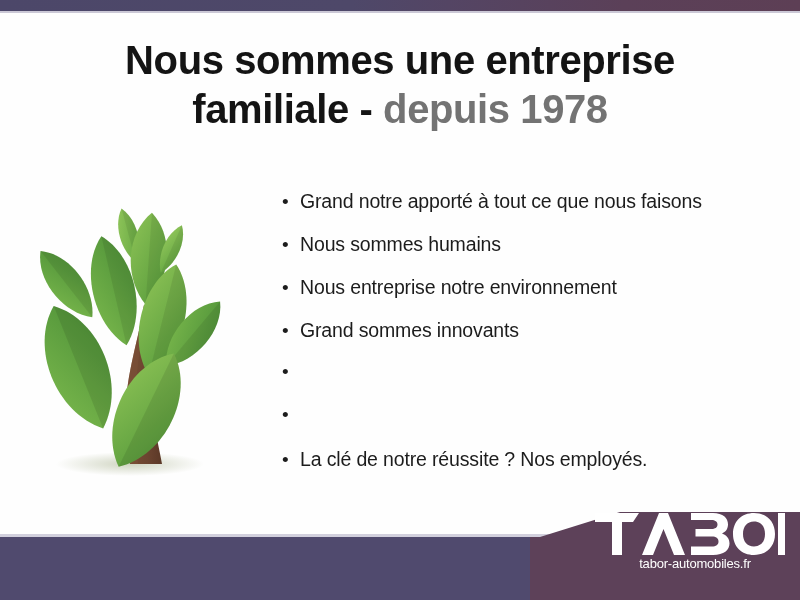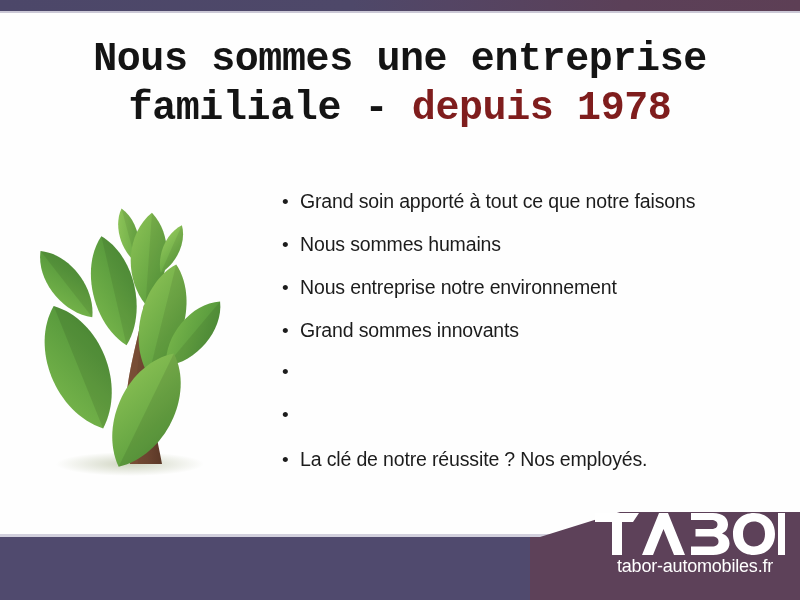--- a/index.html
+++ b/index.html
@@ -44,22 +44,22 @@
     left: 0; top: 36px;
     width: 800px;
     text-align: center;
     line-height: 1.22;
     font-size: 40px;
     font-weight: bold;
     letter-spacing: -0.4px;
     color: #141414;
     font-family: "Liberation Sans Narrow", "Liberation Sans", sans-serif;
   }
-  .headline .line { display: block; font-family: Liberation Mono, monospace; }
-  .headline .accent { color: #7f1d1d; }
+  .headline .line { display: block; }
+  .headline .accent { color: #737373; }
   .headline .dash { color: #141414; }
 
   
   .bullets {
     position: absolute;
     left: 282px;
     top: 190px;
     width: 500px;
   }
   .bullet-row {
@@ -124,21 +124,21 @@
     top: 513px;
     width: 200px;
     text-align: center;
     pointer-events: none;
   }
   .logo-mark { display: block; }
   .logo-url {
     display: block;
     margin-top: 1px;
     color: #ffffff;
-    font-size: 18px;
+    font-size: 13px;
     letter-spacing: -0.2px;
     font-family: "Liberation Sans", sans-serif;
   }
 </style>
 </head>
 <body>
 
 <div id="slide">
 
   <div class="top-bar"></div>
@@ -225,21 +225,21 @@
       <g transform="translate(128,152) rotate(26)">
         <path d="M31,0 C68,28 68,96 31,126 C-6,96 -6,28 31,0 Z" fill="url(#lf2)"></path>
         <path d="M31,0 C68,28 68,96 31,126 Z" fill="#000" opacity=".09"></path>
       </g>
     </svg>
   </div>
 
   <div class="bullets">
     <div class="bullet-row">
       <span class="bullet-dot">•</span>
-      <span class="bullet-text">Grand soin apporté à tout ce que notre faisons</span>
+      <span class="bullet-text">Grand notre apporté à tout ce que nous faisons</span>
     </div>
     <div class="bullet-row">
       <span class="bullet-dot">•</span>
       <span class="bullet-text">Nous sommes humains</span>
     </div>
     <div class="bullet-row">
       <span class="bullet-dot">•</span>
       <span class="bullet-text">Nous entreprise notre environnement</span>
     </div>
     <div class="bullet-row">

